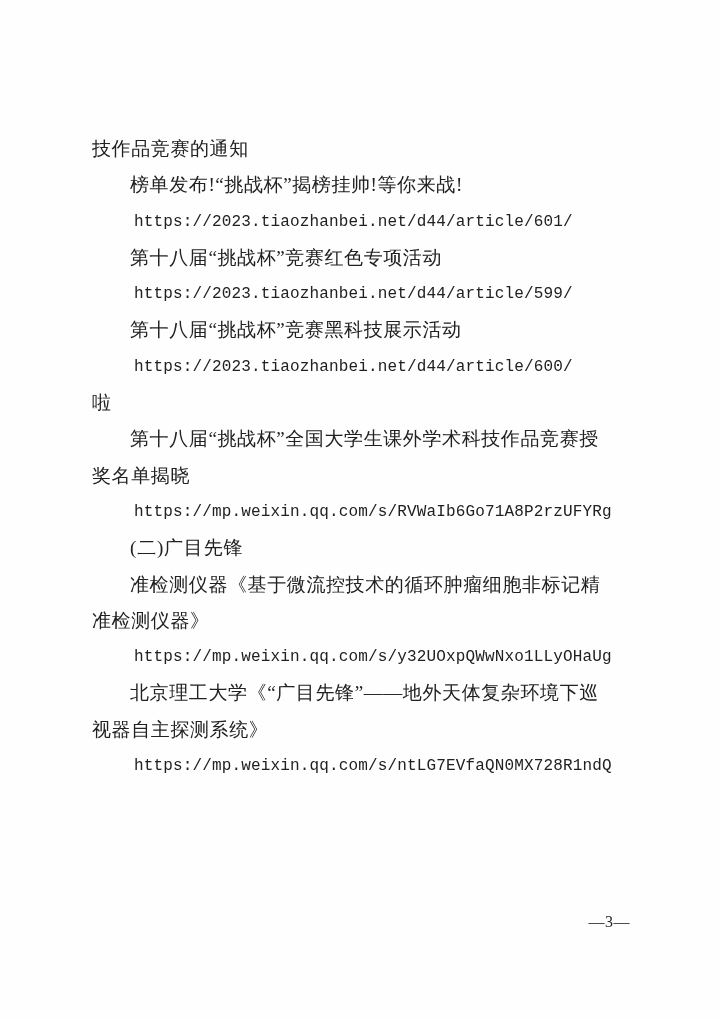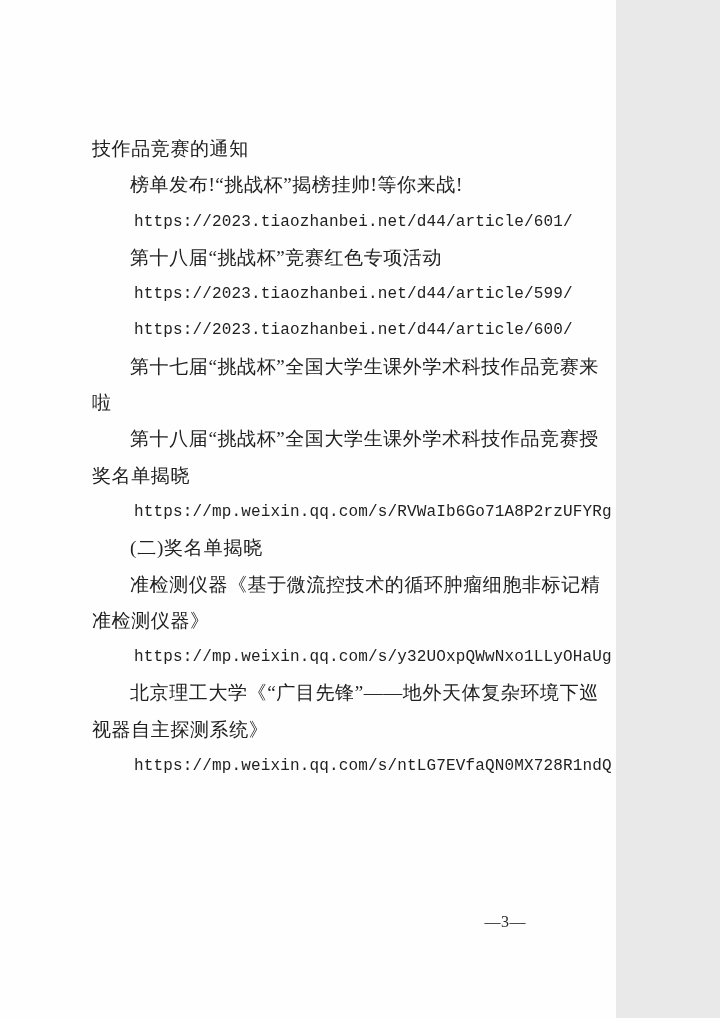--- a/index.html
+++ b/index.html
@@ -1,18 +1,18 @@
 <!DOCTYPE html>
 <html><head>
 <meta charset="utf-8">
 <style>
   html, body { margin: 0; padding: 0; background: #e9e9e9; }
   .page {
     position: relative;
-    width: 616px;
+    width: 720px;
     height: 1018px;
     background: #fefefe;
     color: #212121;
     overflow: hidden;
     font-family: "Liberation Serif", "DejaVu Serif", serif;
   }
   .content {
     position: absolute;
     left: 92px;
     top: 131px;
@@ -50,27 +50,27 @@
 </head>
 <body>
 
 <div class="page">
   <div class="content">
     <div class="line cn">技作品竞赛的通知</div>
     <div class="line cn indent">榜单发布!“挑战杯”揭榜挂帅!等你来战!</div>
     <div class="line url indent">https://2023.tiaozhanbei.net/d44/article/601/</div>
     <div class="line cn indent">第十八届“挑战杯”竞赛红色专项活动</div>
     <div class="line url indent">https://2023.tiaozhanbei.net/d44/article/599/</div>
+    <div class="line cn indent">第十八届“挑战杯”竞赛黑科技展示活动</div>
     <div class="line url indent">https://2023.tiaozhanbei.net/d44/article/600/</div>
-    <div class="line cn indent">第十七届“挑战杯”全国大学生课外学术科技作品竞赛来</div>
     <div class="line cn">啦</div>
     <div class="line cn indent">第十八届“挑战杯”全国大学生课外学术科技作品竞赛授</div>
     <div class="line cn">奖名单揭晓</div>
     <div class="line url indent">https://mp.weixin.qq.com/s/RVWaIb6Go71A8P2rzUFYRg</div>
-    <div class="line kai indent">(二)奖名单揭晓</div>
+    <div class="line kai indent">(二)广目先锋</div>
     <div class="line cn indent">准检测仪器《基于微流控技术的循环肿瘤细胞非标记精</div>
     <div class="line cn">准检测仪器》</div>
     <div class="line url indent">https://mp.weixin.qq.com/s/y32UOxpQWwNxo1LLyOHaUg</div>
     <div class="line cn indent">北京理工大学《“广目先锋”——地外天体复杂环境下巡</div>
     <div class="line cn">视器自主探测系统》</div>
     <div class="line url indent">https://mp.weixin.qq.com/s/ntLG7EVfaQN0MX728R1ndQ</div>
   </div>
   <div class="page-number">—3—</div>
 </div>
 

